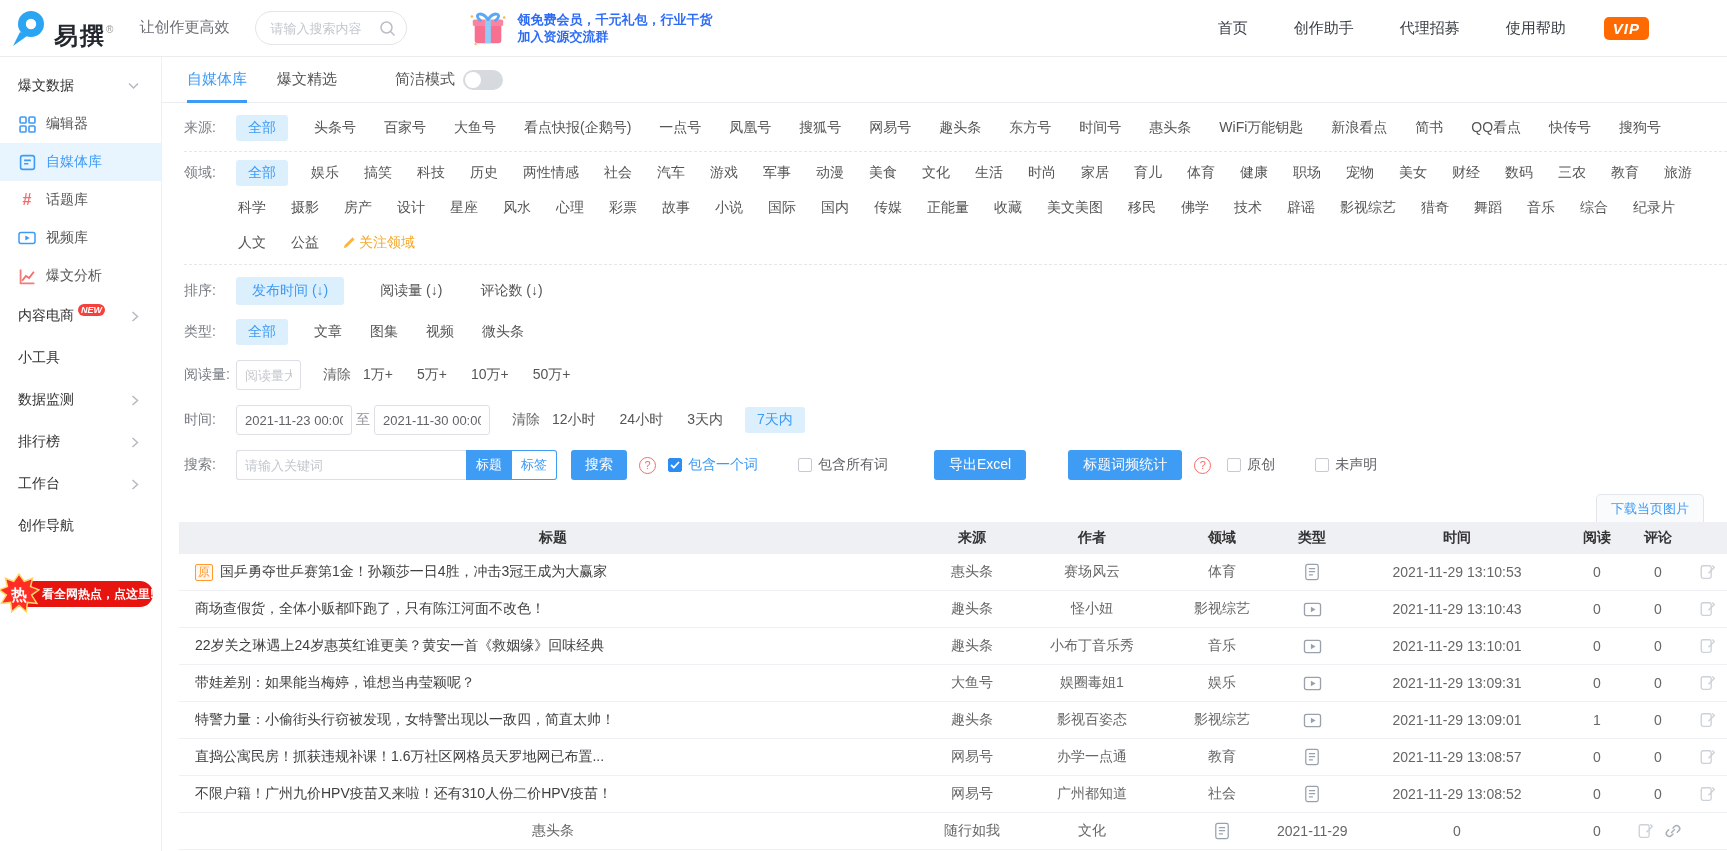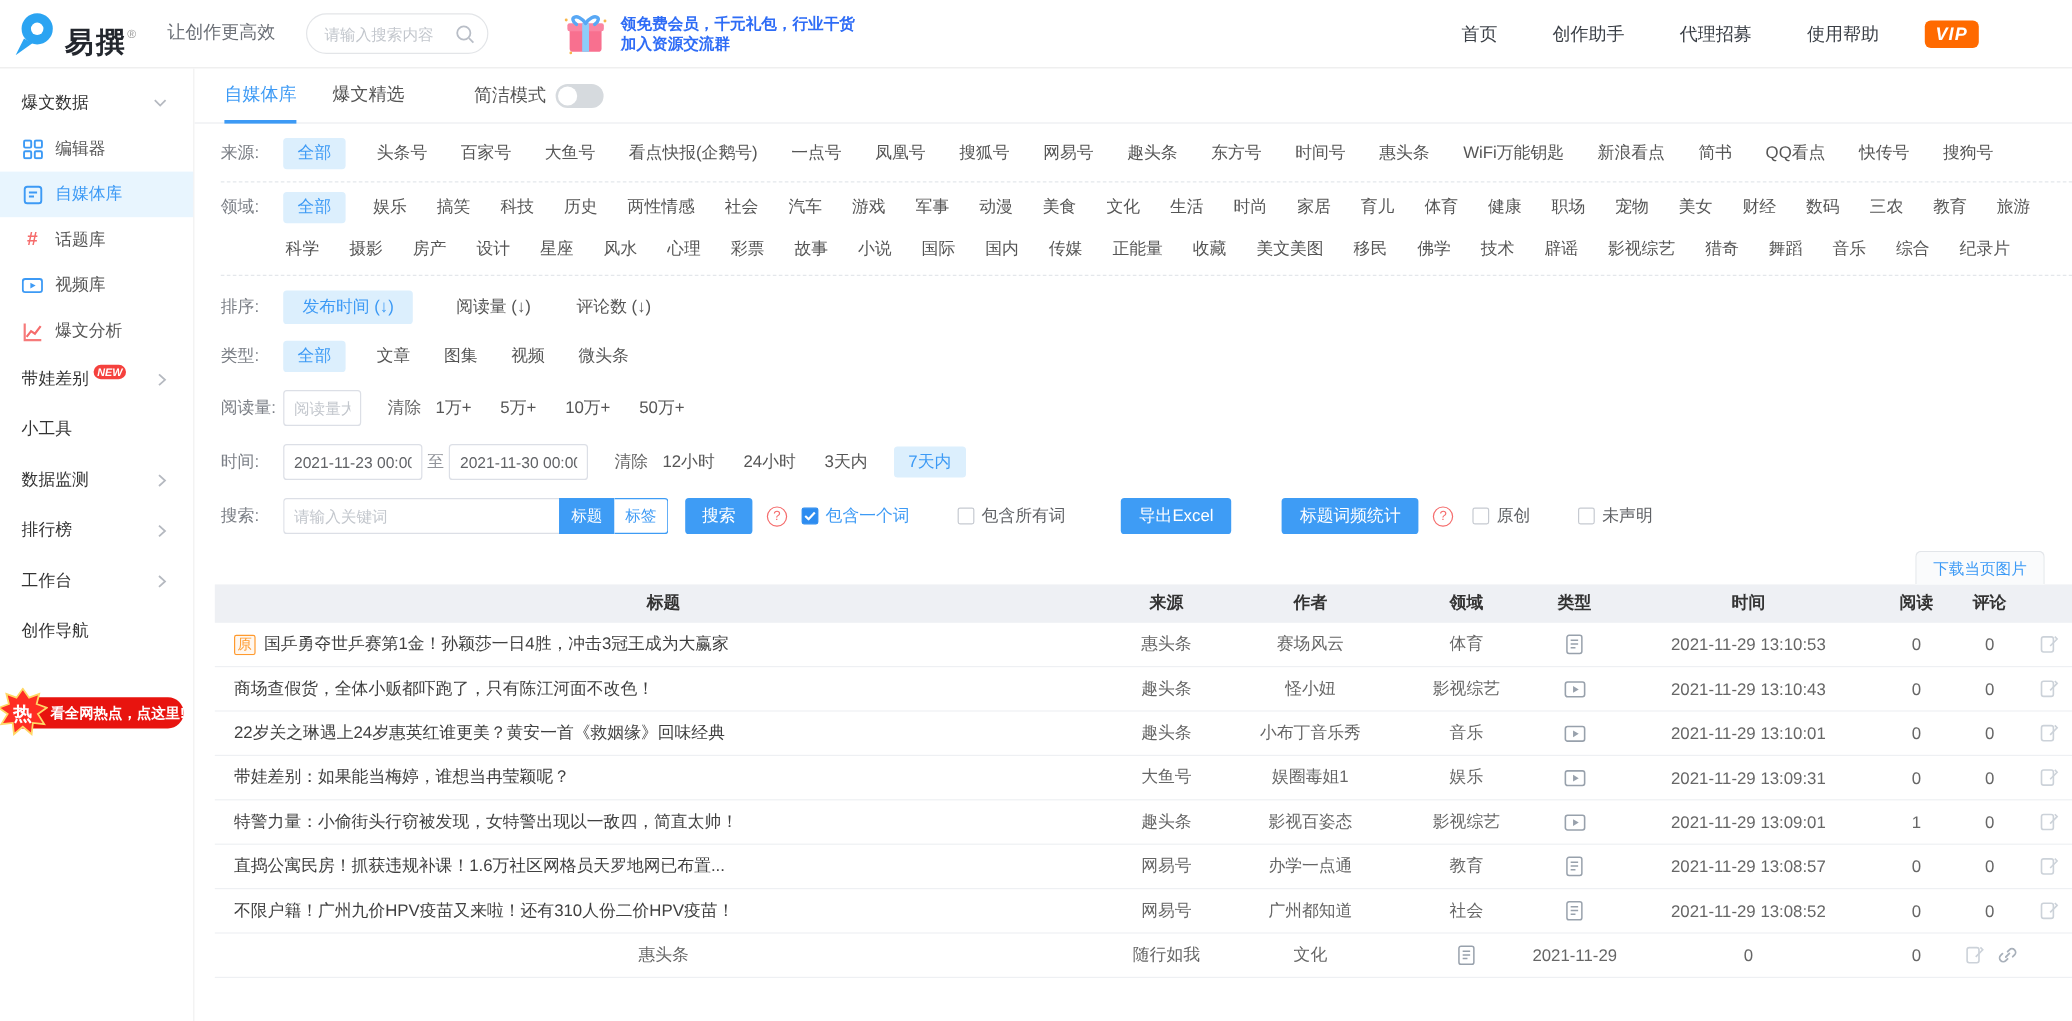--- a/index.html
+++ b/index.html
@@ -223,21 +223,21 @@
             <svg width="17" height="17" viewBox="0 0 16 16" fill="none" stroke="#f56c6c" stroke-width="1.7">
               <path d="M1.5 1.5v13h13" opacity="0.9"></path>
               <polyline points="3,12 6.5,7.5 9.5,9.5 14,3.5"></polyline>
             </svg>
           </span>
           <span>爆文分析</span>
         </div>
       </div>
     <div id="side-sections">
         <div class="side-section">
-          <span>带娃差别</span>
+          <span>内容电商</span>
           <span class="new-badge">NEW</span>
           <svg class="arrow" width="8" height="11" viewBox="0 0 8 11" fill="none" stroke="#b5b9c0" stroke-width="1.5">
             <path d="M1.5 1 L6.5 5.5 L1.5 10"></path>
           </svg>
         </div>
         <div class="side-section">
           <span>小工具</span>
         </div>
         <div class="side-section">
           <span>数据监测</span>
@@ -361,20 +361,32 @@
               <span class="chip">佛学</span>
               <span class="chip">技术</span>
               <span class="chip">辟谣</span>
               <span class="chip">影视综艺</span>
               <span class="chip">猎奇</span>
               <span class="chip">舞蹈</span>
               <span class="chip">音乐</span>
               <span class="chip">综合</span>
               <span class="chip">纪录片</span>
             </div>
+          <div class="chips" id="field-row3">
+
+          <span class="chip">人文</span>
+              <span class="chip">公益</span>
+              <span class="follow-link">
+                <svg width="14" height="14" viewBox="0 0 16 16">
+                  <path d="M2 14l1.1-3.7L11.6 1.9 14 4.3 5.6 12.7z" fill="#ffb43a"></path>
+                  <path d="M11.6 1.9 L14 4.3" stroke="#f5a623" stroke-width="1"></path>
+                </svg>
+                <span>关注领域</span>
+              </span>
+            </div>
         </div>
       </div>
 
       <div class="frow sort-row">
         <span class="flabel">排序:</span>
         <div class="chips" id="sort-chips">
             <span class="chip sel">发布时间 (↓)</span>
             <span class="chip">阅读量 (↓)</span>
             <span class="chip">评论数 (↓)</span>
           </div>

